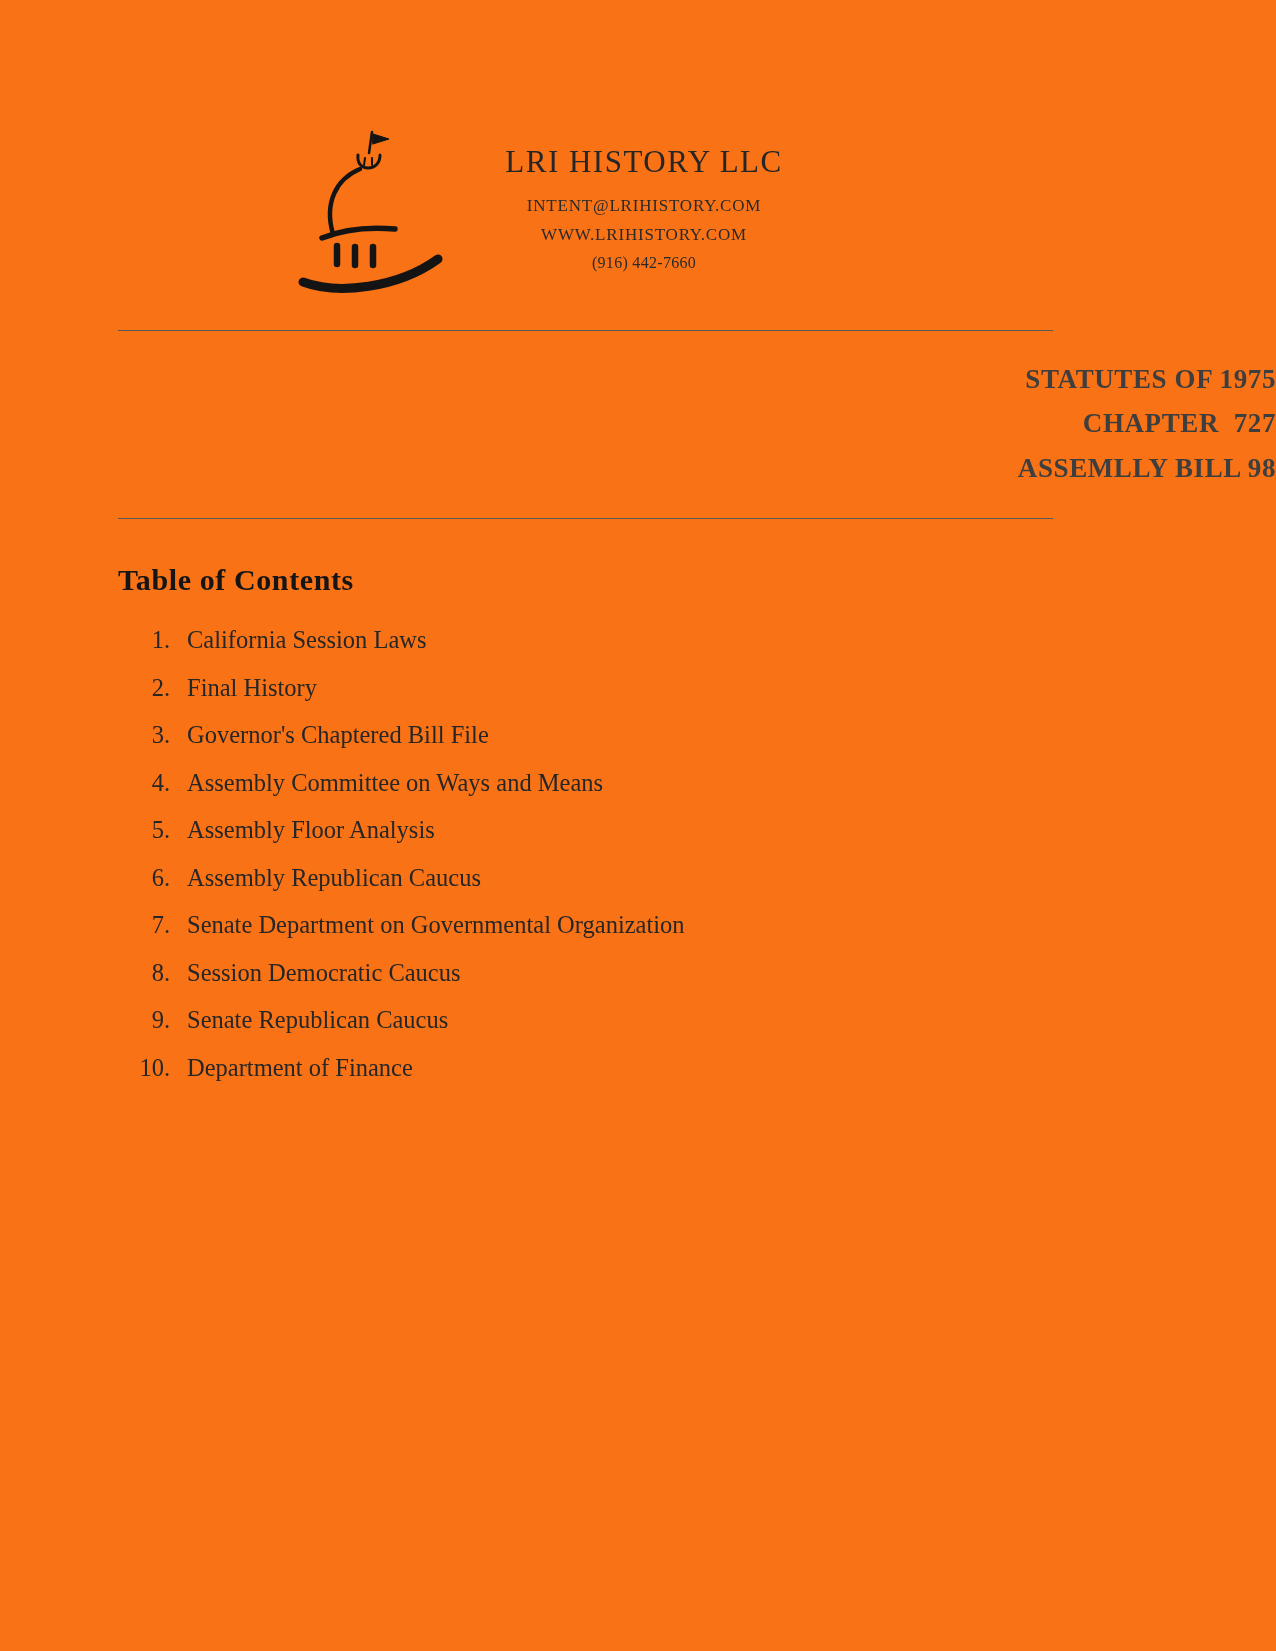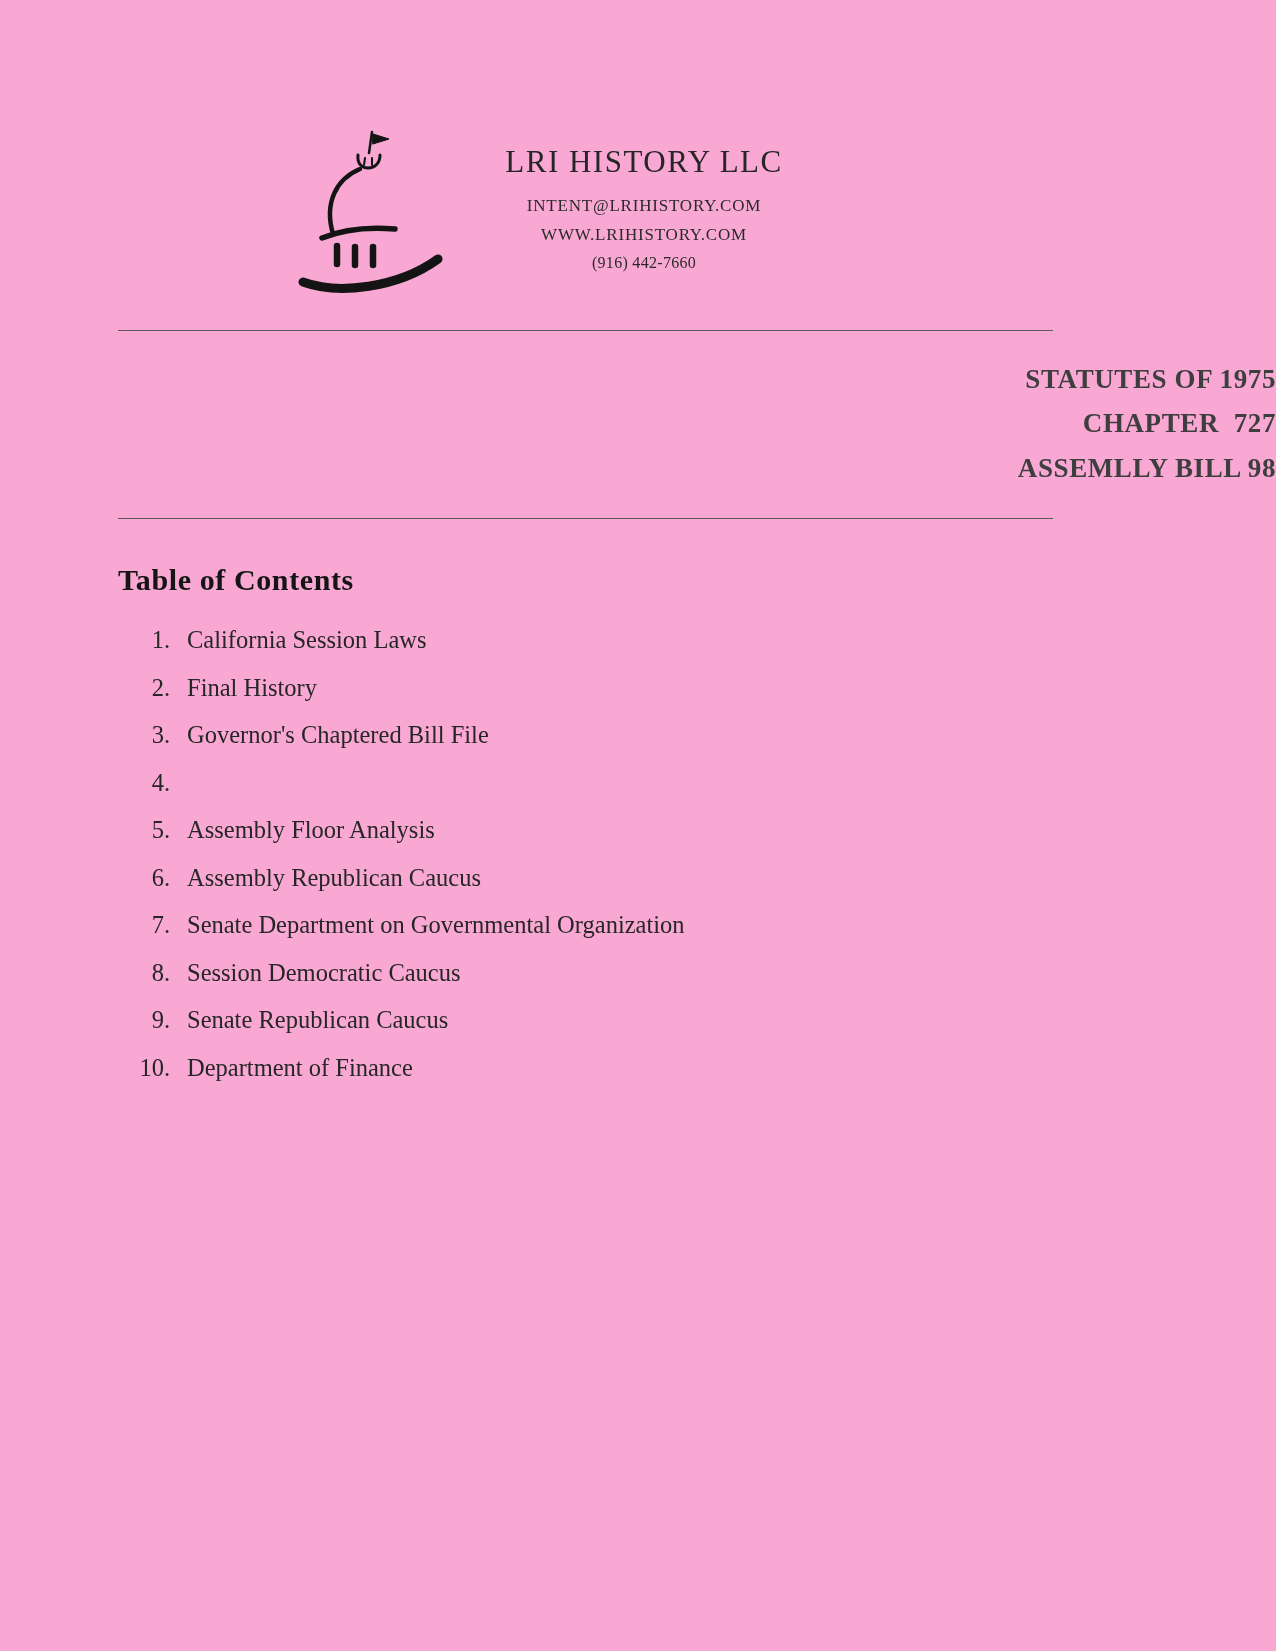--- a/index.html
+++ b/index.html
@@ -6,21 +6,21 @@
   html, body { background: #ffffff; }
   body {
     font-family: "Liberation Serif", serif;
     color: #1f1f1f;
   }
   .page {
     position: relative;
     width: 1276px;
     height: 1651px;
     margin: 0 auto;
-    background: #f9a8d4;
+    background: #f97316;
     padding-top: 128px;
     overflow: hidden;
   }
 
   
   .letterhead {
     display: flex;
     align-items: flex-start;
     padding-left: 296px;
   }
@@ -167,20 +167,21 @@
       <li class="toc-item">
         <span class="toc-num">2.</span>
         <span class="toc-label">Final History</span>
       </li>
       <li class="toc-item">
         <span class="toc-num">3.</span>
         <span class="toc-label">Governor's Chaptered Bill File</span>
       </li>
       <li class="toc-item">
         <span class="toc-num">4.</span>
+        <span class="toc-label">Assembly Committee on Ways and Means</span>
       </li>
       <li class="toc-item">
         <span class="toc-num">5.</span>
         <span class="toc-label">Assembly Floor Analysis</span>
       </li>
       <li class="toc-item">
         <span class="toc-num">6.</span>
         <span class="toc-label">Assembly Republican Caucus</span>
       </li>
       <li class="toc-item">

